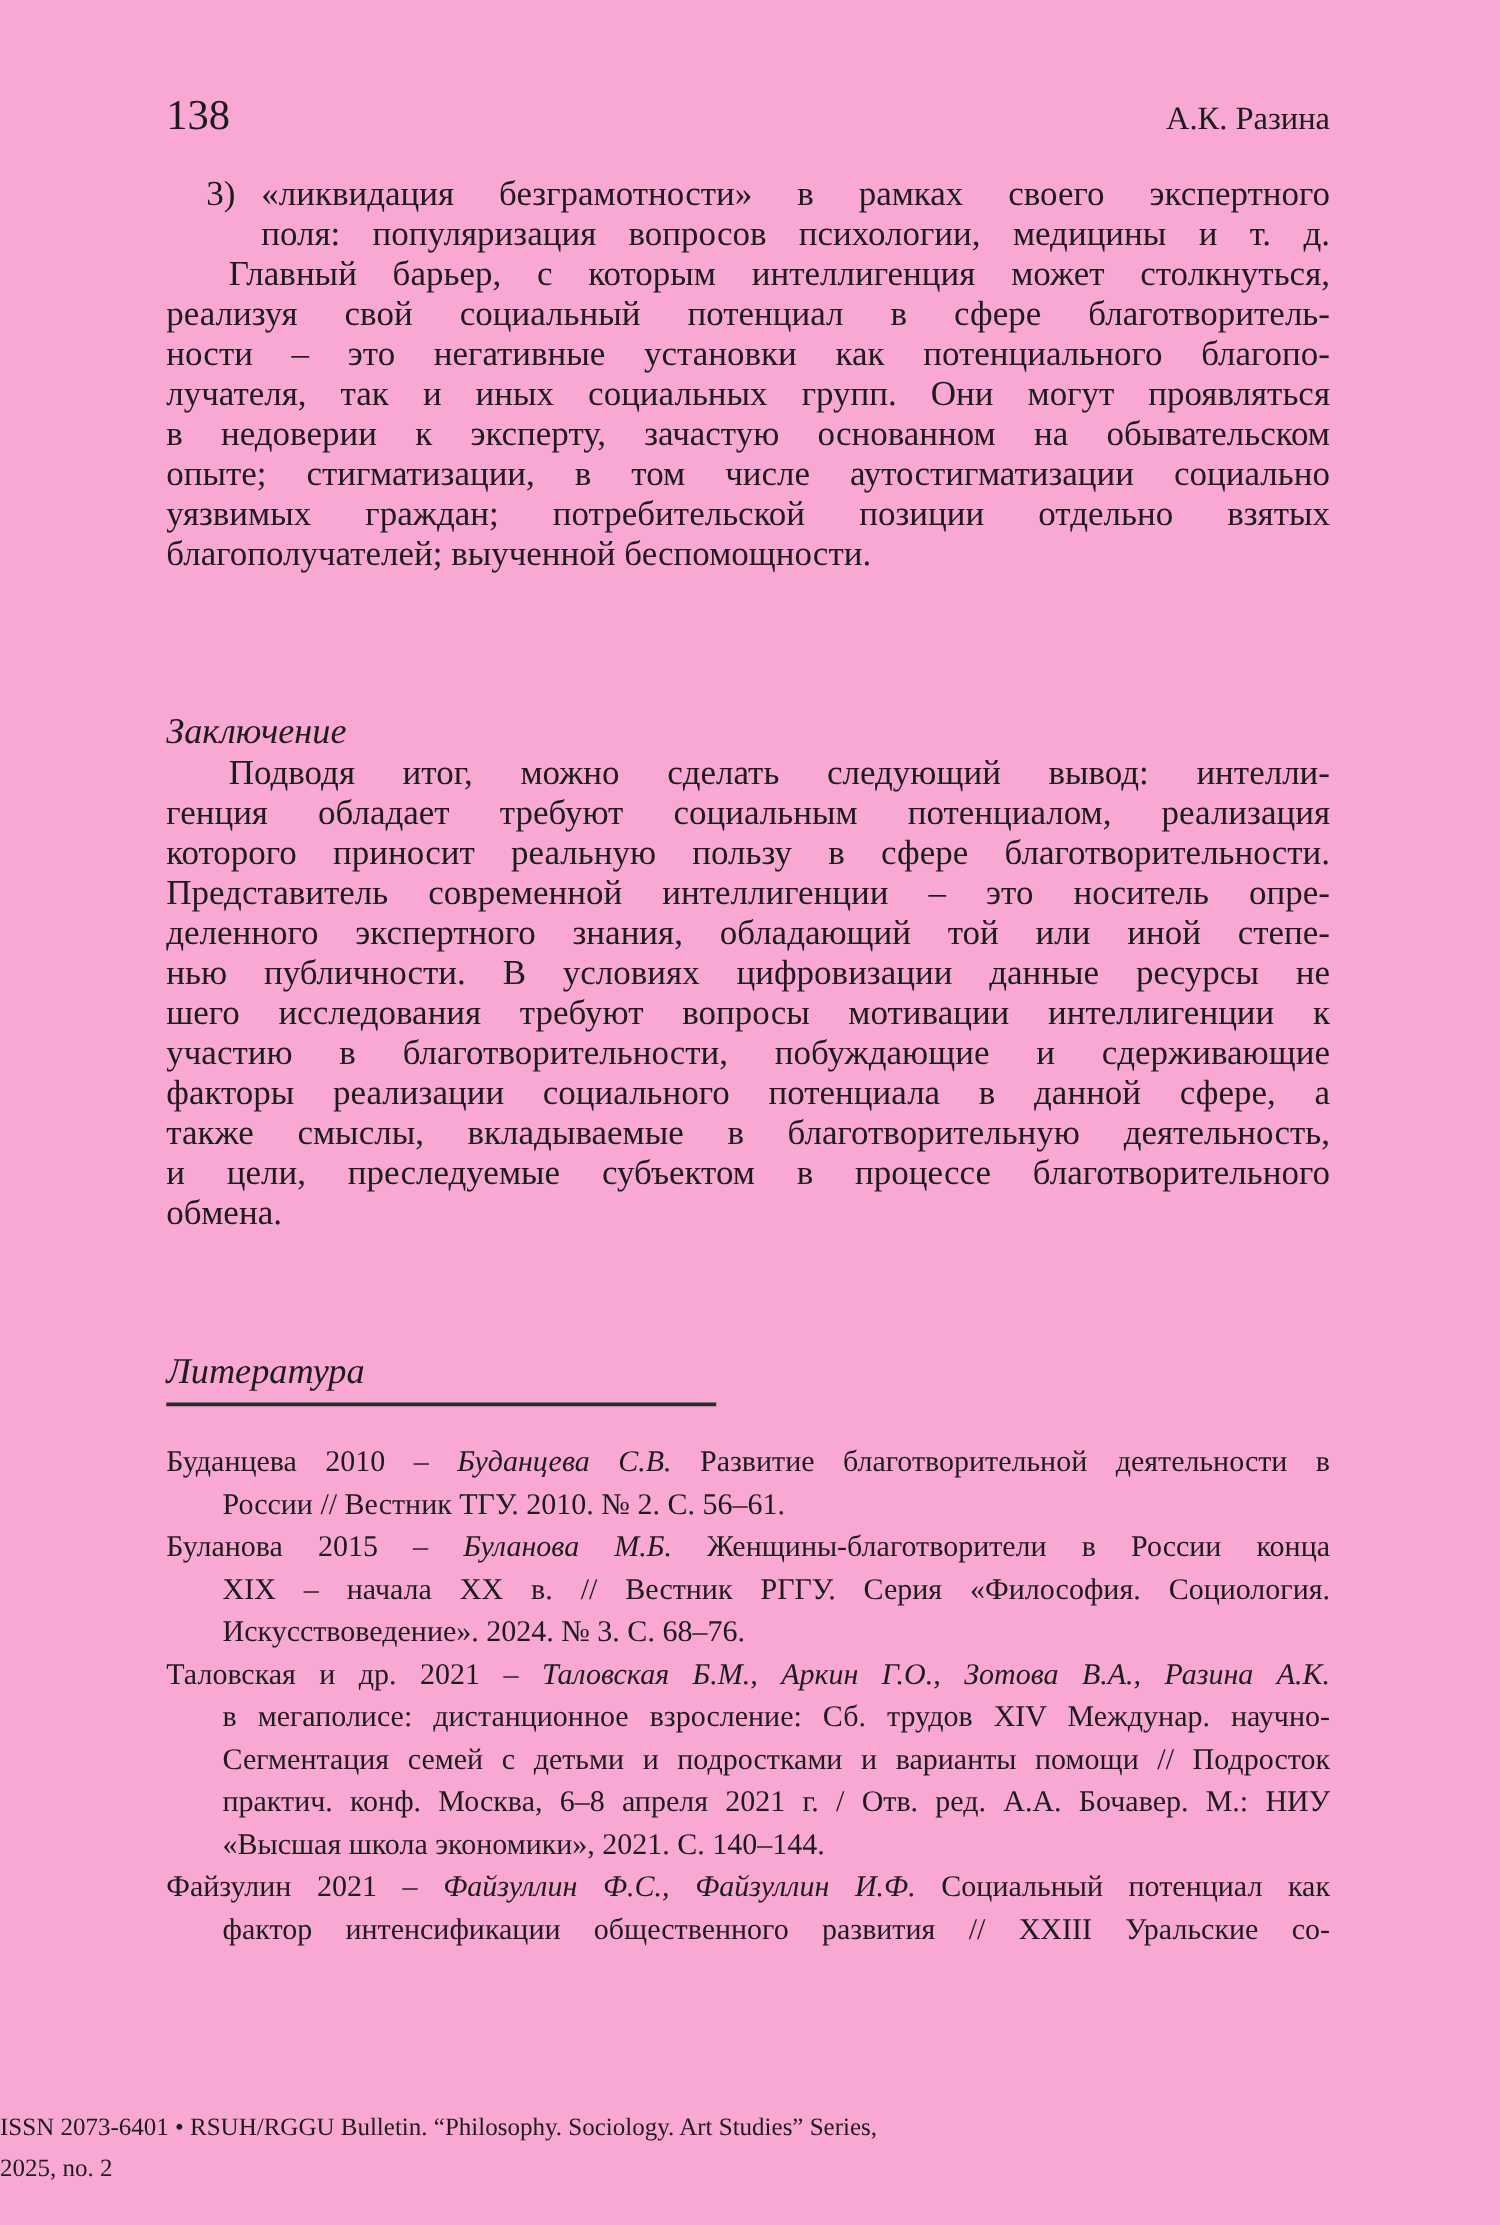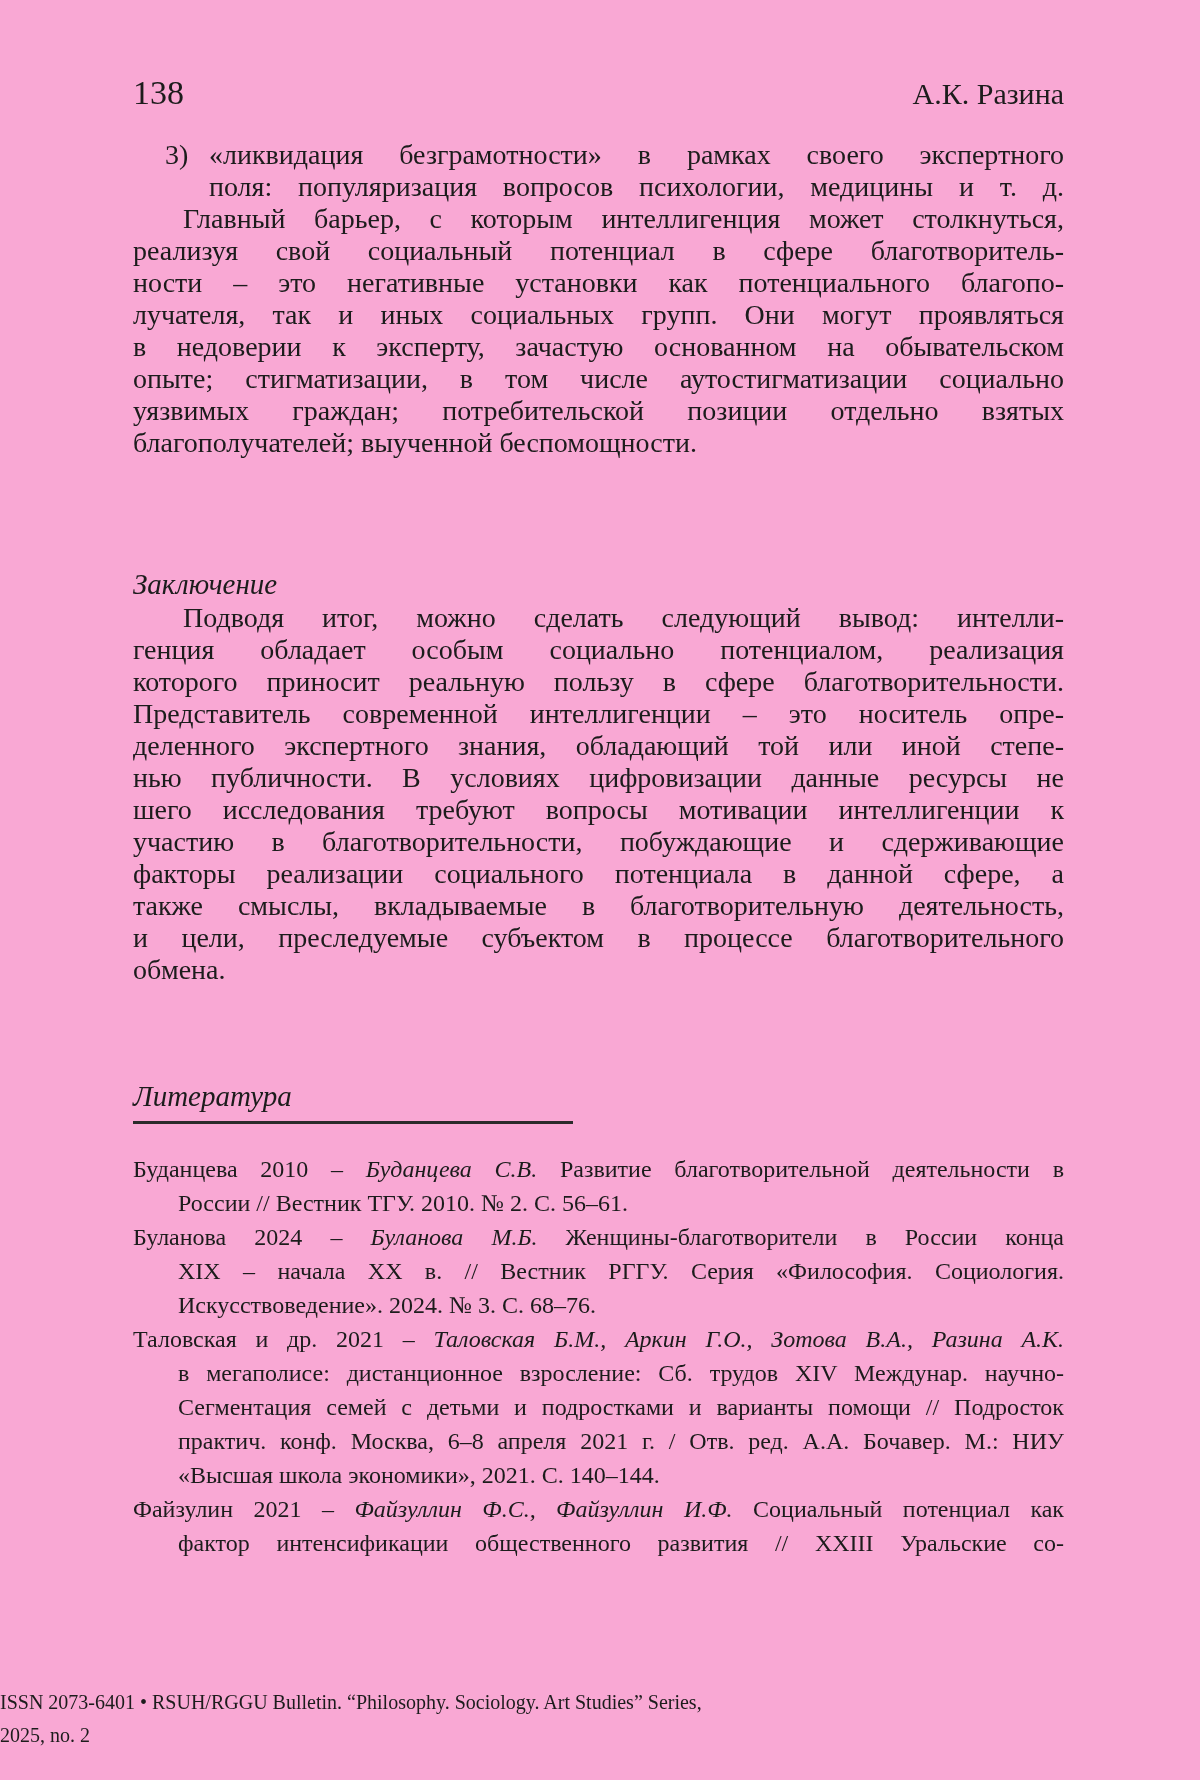--- a/index.html
+++ b/index.html
@@ -9,21 +9,21 @@
     margin:0 auto;
     background:#f9a8d4;
     color:#1c1c1c;
     font-family:Liberation Serif, serif;
     overflow:hidden;
   }
   .content { padding:74px 136px 0 133px; }
 
   .header { display:flex; justify-content:space-between; align-items:baseline; line-height:38px; }
   .pagenum { font-size:34px; }
-  .runhead { font-size:30px;margin-left:10px; }
+  .runhead { font-size:26px;margin-left:10px; }
 
   .body { font-size:28px; line-height:32px; }
 
   .jline { text-align:justify; text-align-last:justify; text-justify:inter-word; white-space:normal; }
   .jline.endleft { text-align-last:left; }
   .it { font-style:italic; }
 
   .item3 { position:relative; margin-top:26px; padding-left:76px; }
   .item3 .marker { position:absolute; left:32px; top:0; }
 
@@ -72,21 +72,21 @@
         <div class="jline"><span>в недоверии к эксперту, зачастую основанном на обывательском</span></div>
         <div class="jline"><span>опыте; стигматизации, в том числе аутостигматизации социально</span></div>
         <div class="jline"><span>уязвимых граждан; потребительской позиции отдельно взятых</span></div>
         <div class="jline endleft"><span>благополучателей; выученной беспомощности.</span></div>
       </div>
 
     <h2 class="hsec">Заключение</h2>
 
     <div class="para body indent-first">
         <div class="jline"><span>Подводя итог, можно сделать следующий вывод: интелли-</span></div>
-        <div class="jline"><span>генция обладает особым социально потенциалом, реализация</span></div>
+        <div class="jline"><span>генция обладает требуют социальным потенциалом, реализация</span></div>
         <div class="jline"><span>которого приносит реальную пользу в сфере благотворительности.</span></div>
         <div class="jline"><span>Представитель современной интеллигенции – это носитель опре-</span></div>
         <div class="jline"><span>деленного экспертного знания, обладающий той или иной степе-</span></div>
         <div class="jline"><span>нью публичности. В условиях цифровизации данные ресурсы не</span></div>
         <div class="jline"><span>шего исследования требуют вопросы мотивации интеллигенции к</span></div>
         <div class="jline"><span>участию в благотворительности, побуждающие и сдерживающие</span></div>
         <div class="jline"><span>факторы реализации социального потенциала в данной сфере, а</span></div>
         <div class="jline"><span>также смыслы, вкладываемые в благотворительную деятельность,</span></div>
         <div class="jline"><span>и цели, преследуемые субъектом в процессе благотворительного</span></div>
         <div class="jline endleft"><span>обмена.</span></div>
@@ -94,21 +94,21 @@
 
     <h2 class="hsec hlit">Литература</h2>
     <div class="rule"></div>
 
     <div class="refs">
         <div class="ref">
           <div class="jline"><span>Буданцева 2010 – </span><span class="it">Буданцева С.В.</span><span> Развитие благотворительной деятельности в</span></div>
           <div class="jline endleft"><span>России // Вестник ТГУ. 2010. № 2. С. 56–61.</span></div>
         </div>
         <div class="ref">
-          <div class="jline"><span>Буланова 2024 – </span><span class="it">Буланова М.Б.</span><span> Женщины-благотворители в России конца</span></div>
+          <div class="jline"><span>Буланова 2015 – </span><span class="it">Буланова М.Б.</span><span> Женщины-благотворители в России конца</span></div>
           <div class="jline"><span>XIX – начала XX в. // Вестник РГГУ. Серия «Философия. Социология.</span></div>
           <div class="jline endleft"><span>Искусствоведение». 2024. № 3. С. 68–76.</span></div>
         </div>
         <div class="ref">
           <div class="jline"><span>Таловская и др. 2021 – </span><span class="it">Таловская Б.М., Аркин Г.О., Зотова В.А., Разина А.К.</span></div>
           <div class="jline"><span>в мегаполисе: дистанционное взросление: Сб. трудов XIV Междунар. научно-</span></div>
           <div class="jline"><span>Сегментация семей с детьми и подростками и варианты помощи // Подросток</span></div>
           <div class="jline"><span>практич. конф. Москва, 6–8 апреля 2021 г. / Отв. ред. А.А. Бочавер. М.: НИУ</span></div>
           <div class="jline endleft"><span>«Высшая школа экономики», 2021. С. 140–144.</span></div>
         </div>

